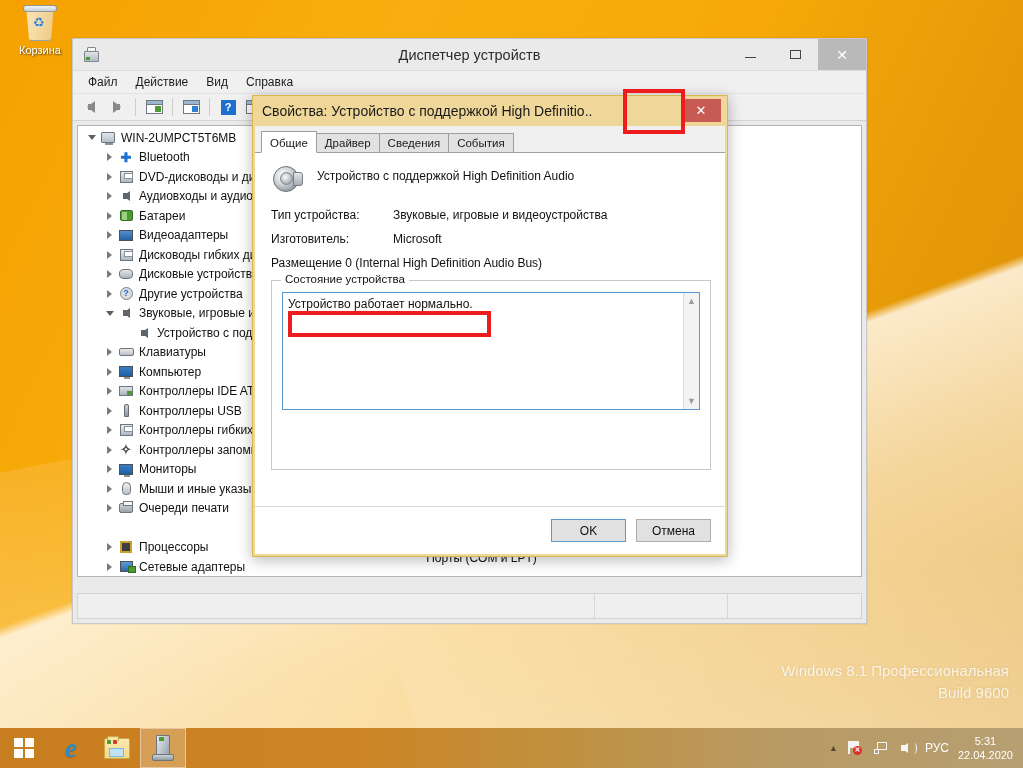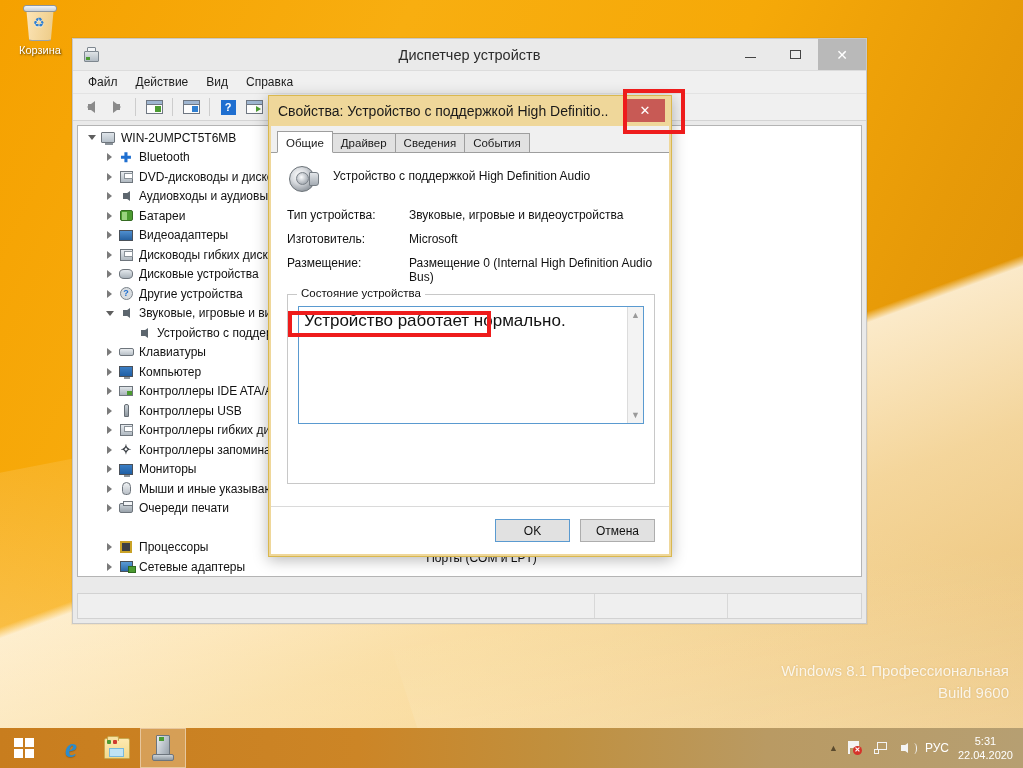--- a/index.html
+++ b/index.html
@@ -300,22 +300,22 @@
     display: flex;
   }
   .sb-pane { border-right: 1px solid #d8d8d8; height: 100%; }
   .sb-pane.p1 { flex: 1 1 auto; }
   .sb-pane.p2 { width: 133px; }
   .sb-pane.p3 { width: 133px; border-right: 0; }
 
   
   #props-dialog {
     position: absolute;
-    left: 268px; top: 95px;
-    width: 404px; height: 462px;
+    left: 252px; top: 95px;
+    width: 476px; height: 462px;
     background: #efd79a;
     border: 1px solid #d9b84f;
     z-index: 7;
     box-shadow: 0 3px 14px rgba(0,0,0,0.28);
   }
   .pd-titlebar {
     height: 30px;
     background: #efd79a;
     position: relative;
     display: flex; align-items: center;
@@ -439,21 +439,21 @@
     position: absolute;
     left: 10px; top: 11px;
     right: 10px;
     height: 118px;
     background: #ffffff;
     border: 1px solid #5a9ad0;
     display: flex;
   }
   .pd-status-text {
     flex: 1 1 auto;
-    font-size: 17px;
+    font-size: 12px;
     color: #111;
     padding: 4px 5px;
   }
   .pd-scroll {
     width: 16px; flex: 0 0 16px;
     background: #f3f3f3;
     border-left: 1px solid #dcdcdc;
     position: relative;
   }
   .pd-scroll .up, .pd-scroll .down {
@@ -945,21 +945,20 @@
           <div class="pd-fields">
             <div class="pd-field">
               <div class="k">Тип устройства:</div>
               <div class="v">Звуковые, игровые и видеоустройства</div>
             </div>
             <div class="pd-field">
               <div class="k">Изготовитель:</div>
               <div class="v">Microsoft</div>
             </div>
             <div class="pd-field">
-              <div class="k">Размещение:</div>
               <div class="v">Размещение 0 (Internal High Definition Audio Bus)</div>
             </div>
           </div>
         </div>
 
         <div class="pd-group">
           <div class="pd-group-title">Состояние устройства</div>
           <div class="pd-status-box">
             <div class="pd-status-text">Устройство работает нормально.</div>
             <div class="pd-scroll">

